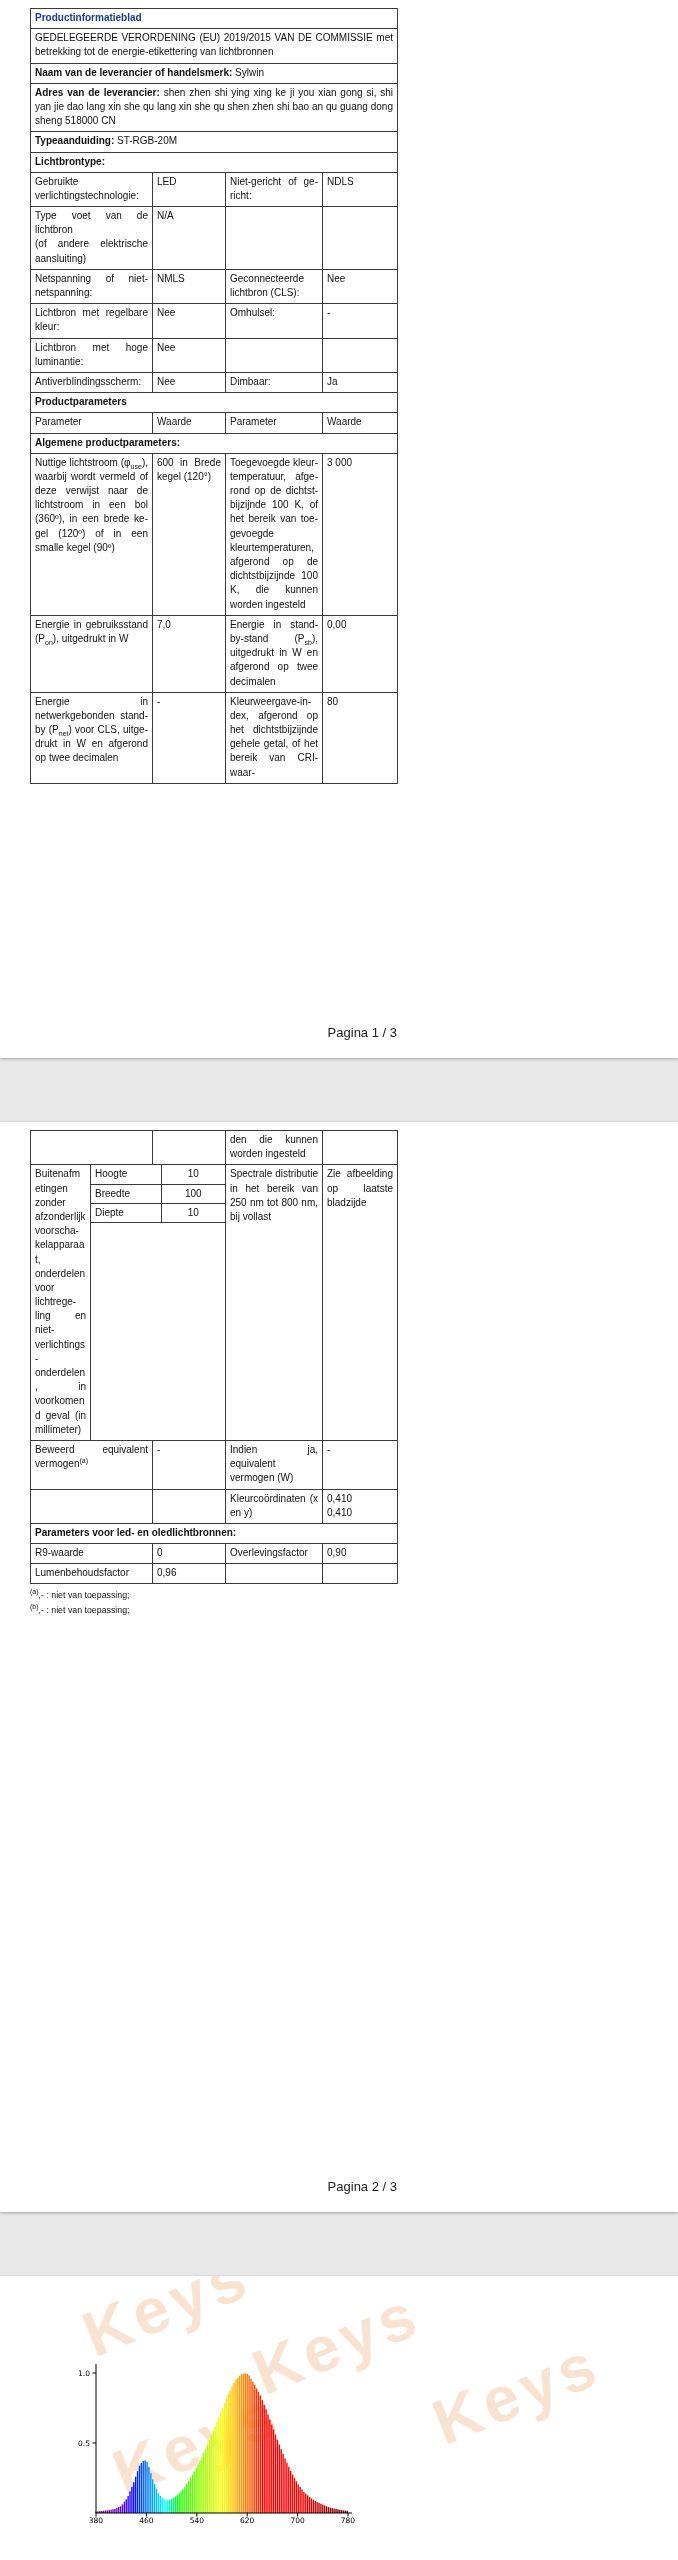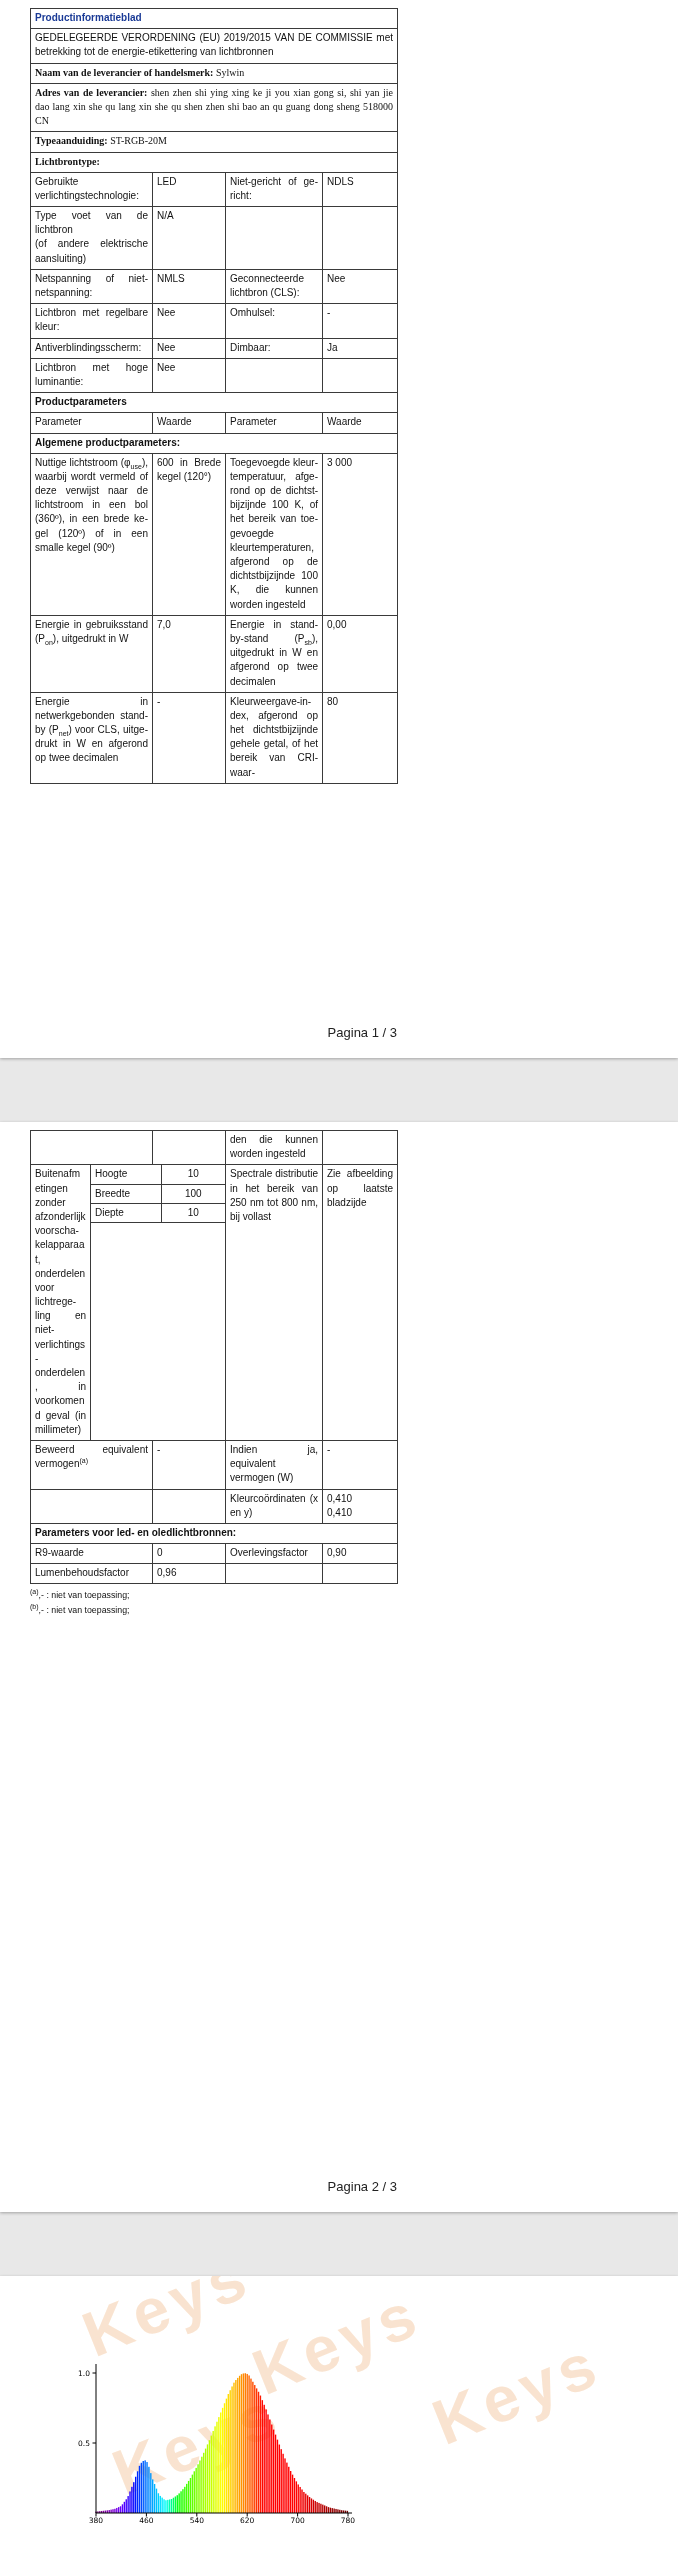--- a/index.html
+++ b/index.html
@@ -8,21 +8,21 @@
   .page{position:absolute;left:0;width:678px;background:#fff;box-shadow:0 1px 3px rgba(0,0,0,.3);overflow:hidden;}
   #page1{top:0;height:1058px;}
   #page2{top:1122px;height:1090px;}
   #page3{top:2276px;height:284px;}
   .content{position:absolute;top:8px;left:30px;width:367px;}
   table.sheet{border-collapse:collapse;width:367px;table-layout:fixed;}
   table.sheet>tbody>tr>td{border:1px solid #3a3a3a;padding:2px 4px 3px;font-size:10px;line-height:1.42;vertical-align:top;text-align:justify;overflow-wrap:break-word;}
   td.v{text-align:center;}
   td.hc{text-align:center;font-weight:bold;}
   td.hb{font-weight:bold;text-align:left;}
-  td.plain{text-align:left;font-family:Liberation Serif, serif;}
+  td.plain{text-align:left;}
   td.title{font-size:20px;font-weight:bold;color:#1a3a96;text-align:left;padding:7px 5px 6px;line-height:1.15;}
   td.intro{text-align:left;font-weight:normal;font-size:9.6px;line-height:1.3;}
   sub,sup{font-size:7px;line-height:0;}
   td.nest-holder{padding:0 !important;vertical-align:top;}
   table.nested{border-collapse:collapse;width:100%;table-layout:fixed;}
   table.nested td{border:1px solid #3a3a3a;font-size:10px;line-height:1.42;padding:2px 4px;vertical-align:top;}
   table.nested td:first-child{border-left:0;width:46%;}
   table.nested td:last-child{border-right:0;text-align:center;}
   table.nested tr:first-child td{border-top:0;}
   .footnotes{margin-top:4px;font-size:8.8px;line-height:1.6;text-align:left;}
@@ -81,30 +81,30 @@
               <td>Geconnecteerde lichtbron (CLS):</td>
               <td class="v">Nee</td>
             </tr>
             <tr>
               <td>Lichtbron met regelbare kleur:</td>
               <td class="v">Nee</td>
               <td>Omhulsel:</td>
               <td class="v">-</td>
             </tr>
             <tr>
+              <td>Lichtbron met hoge luminantie:</td>
+              <td class="v">Nee</td>
+              <td></td>
+              <td></td>
+            </tr>
+            <tr>
               <td>Antiverblindingsscherm:</td>
               <td class="v">Nee</td>
               <td>Dimbaar:</td>
               <td class="v">Ja</td>
-            </tr>
-            <tr>
-              <td>Lichtbron met hoge luminantie:</td>
-              <td class="v">Nee</td>
-              <td></td>
-              <td></td>
             </tr>
             <tr>
               <td colspan="4" class="hc">Productparameters</td>
             </tr>
             <tr>
               <td>Parameter</td>
               <td>Waarde</td>
               <td>Parameter</td>
               <td>Waarde</td>
             </tr>

